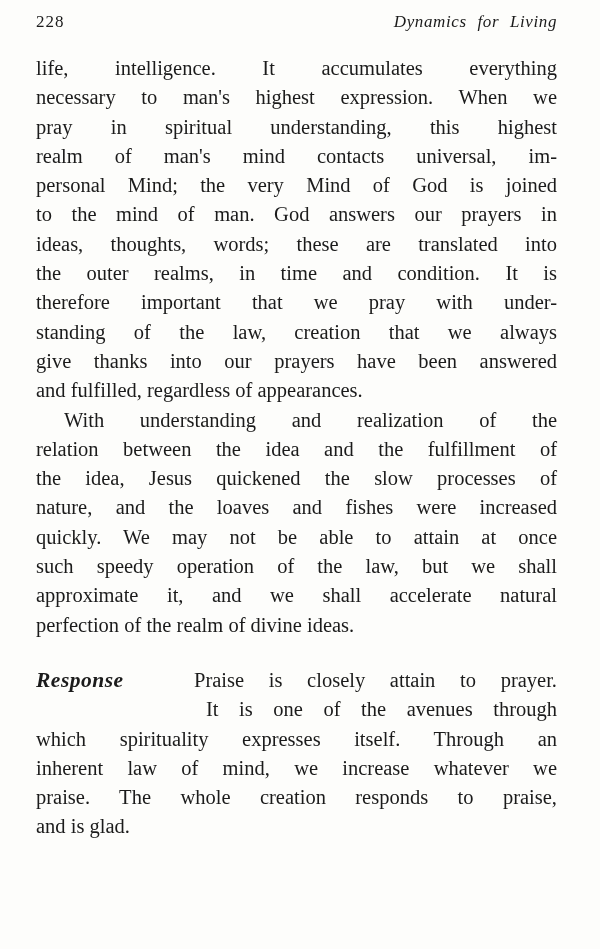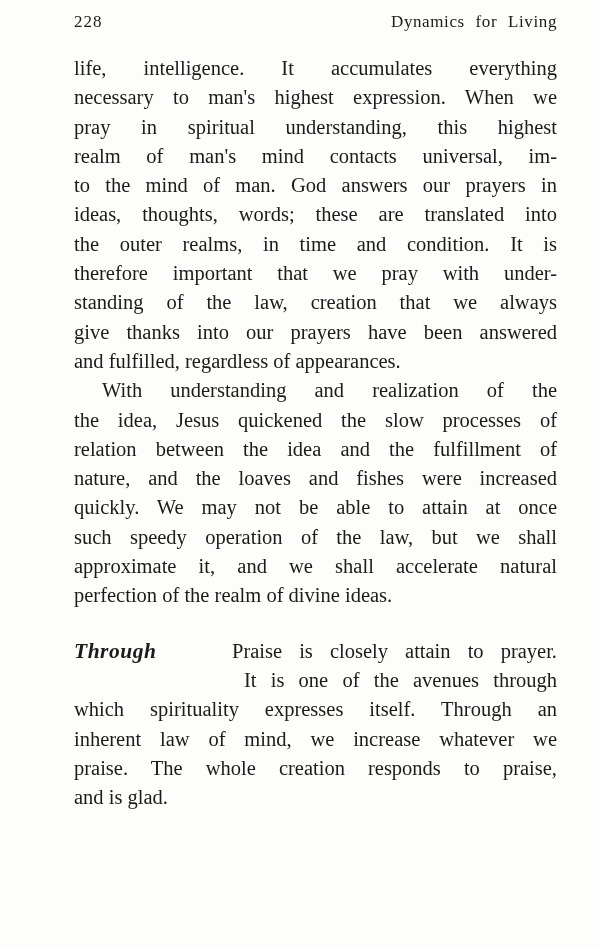--- a/index.html
+++ b/index.html
@@ -6,38 +6,39 @@
     margin: 0;
     padding: 0;
     background: #e8e8e6;
   }
   .page {
     position: relative;
     width: 600px;
     height: 949px;
     box-sizing: border-box;
     margin: 0;
-    padding: 12px 43px 0 74px;
+    padding: 12px 43px 0 36px;
     background: #fdfdfb;
     color: #1b1b1b;
     font-family: "Liberation Serif", "DejaVu Serif", serif;
     overflow: hidden;
   }
   .running-head {
     display: flex;
     justify-content: space-between;
     align-items: baseline;
     font-size: 17px;
     line-height: 20px;
   }
   .page-number {
     font-style: normal;
     letter-spacing: 1px;
   }
   .running-title {
+    font-style: italic;
     word-spacing: 6px;
     letter-spacing: 0.6px;
   }
   .body-text {
     margin-top: 22px;
     font-size: 20.5px;
     line-height: 29.3px;
   }
   .para { margin: 0; }
   .line {
@@ -73,42 +74,43 @@
     <span class="page-number">228</span>
     <span class="running-title">Dynamics for Living</span>
   </div>
 
   <div class="body-text" id="body-content">
       <div class="para body-continued">
         <div class="line">life, intelligence. It accumulates everything</div>
         <div class="line">necessary to man's highest expression. When we</div>
         <div class="line">pray in spiritual understanding, this highest</div>
         <div class="line">realm of man's mind contacts universal, im-</div>
+        <div class="line">personal Mind; the very Mind of God is joined</div>
         <div class="line">to the mind of man. God answers our prayers in</div>
         <div class="line">ideas, thoughts, words; these are translated into</div>
         <div class="line">the outer realms, in time and condition. It is</div>
         <div class="line">therefore important that we pray with under-</div>
         <div class="line">standing of the law, creation that we always</div>
         <div class="line">give thanks into our prayers have been answered</div>
         <div class="line line-last">and fulfilled, regardless of appearances.</div>
       </div>
       <div class="para body-indented">
         <div class="line first">With understanding and realization of the</div>
+        <div class="line">relation between the idea and the fulfillment of</div>
         <div class="line">the idea, Jesus quickened the slow processes of</div>
-        <div class="line">relation between the idea and the fulfillment of</div>
         <div class="line">nature, and the loaves and fishes were increased</div>
         <div class="line">quickly. We may not be able to attain at once</div>
         <div class="line">such speedy operation of the law, but we shall</div>
         <div class="line">approximate it, and we shall accelerate natural</div>
         <div class="line line-last">perfection of the realm of divine ideas.</div>
       </div>
     </div>
 
   <div class="body-text response-section" id="response-content">
-    <span class="response-label">Through</span>
+    <span class="response-label">Response</span>
   <div class="para response-opening">
         <div class="line first">Praise is closely attain to prayer.</div>
       </div>
       <div class="para response-body">
         <div class="line first">It is one of the avenues through</div>
         <div class="line">which spirituality expresses itself. Through an</div>
         <div class="line">inherent law of mind, we increase whatever we</div>
         <div class="line">praise. The whole creation responds to praise,</div>
         <div class="line line-last">and is glad.</div>
       </div>

